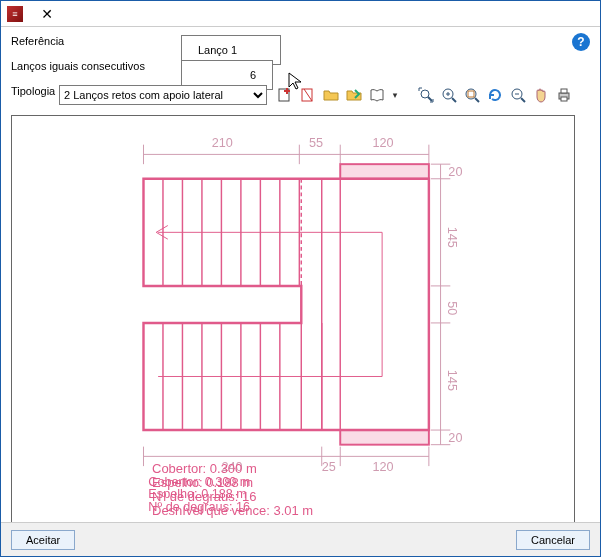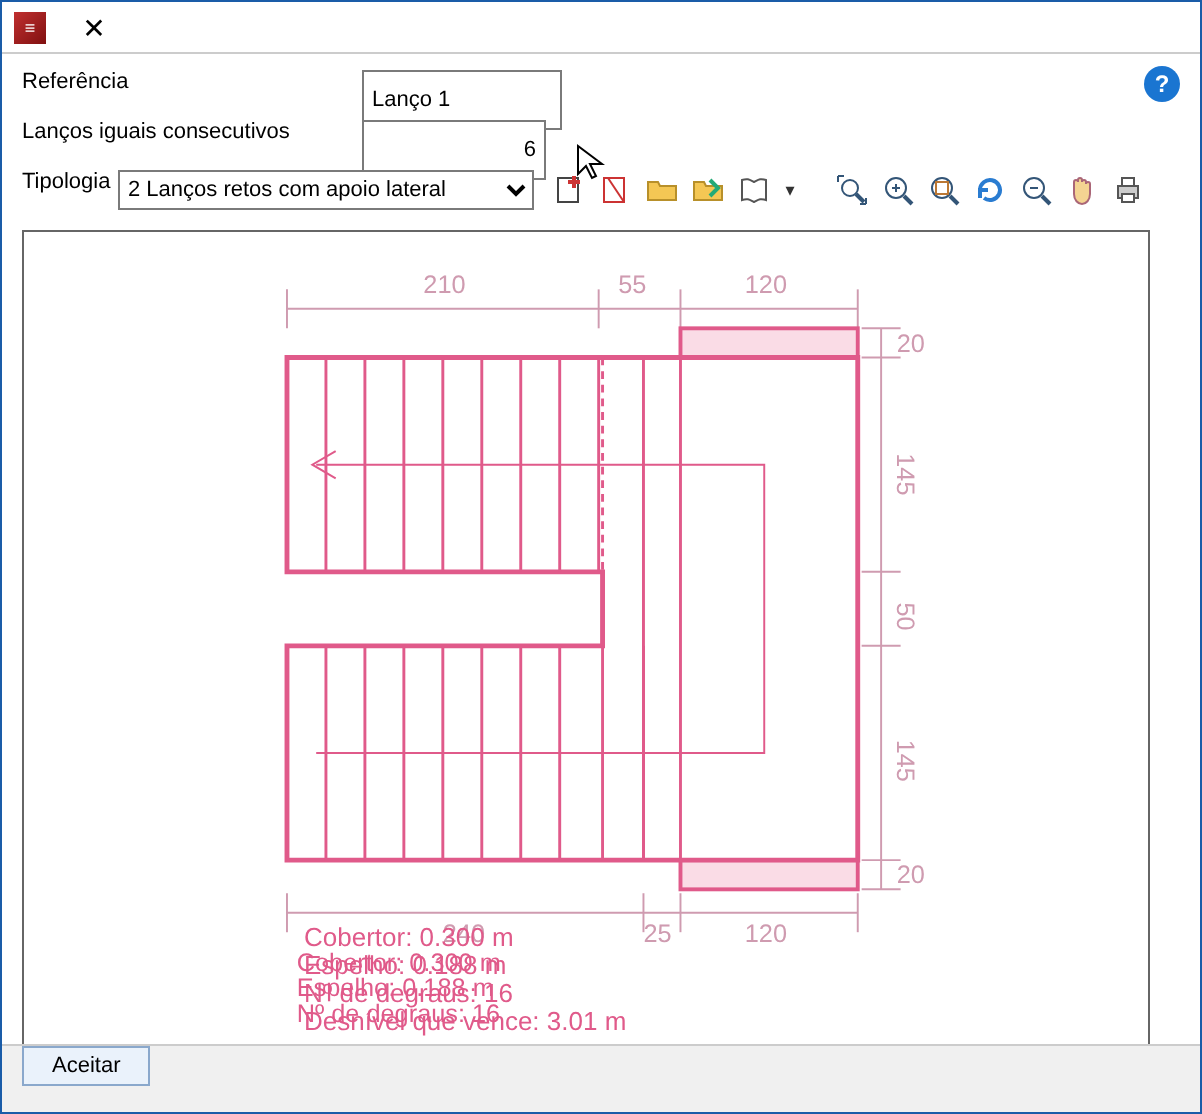--- a/index.html
+++ b/index.html
@@ -57,21 +57,21 @@
     height: 22px;
     margin-bottom: 3px;
   }
   .form-row label {
     width: 170px;
     color: #000;
   }
   .form-row input[type=text] {
     height: 30px;
     border: 1px solid #7a7a7a;
-    padding: 1px 4px;
+    padding: 1px 16px;
     font: inherit;
   }
   .ref-input { width: 100px; }
   .num-input { width: 92px; text-align: right; }
 
   .tool-row {
     display: flex;
     align-items: flex-start;
     height: 24px;
     margin-top: 2px;
@@ -114,21 +114,21 @@
   .info-text { font-size: 13px; fill:#e05a8a; font-family: inherit; }
   .stair-stroke { stroke:#e05a8a; stroke-width:1.5; fill:none; }
   .stair-fill { fill:#fadce6; stroke:#e05a8a; stroke-width:2; }
   .landing-line { stroke:#444; stroke-width:1; fill:none; }
   .dim-line { stroke:#cf9bb0; stroke-width:1; }
   .dash { stroke-dasharray:4 3; }
 
   .button-bar {
     height: 34px;
     display:flex;
-    align-items:flex-start;
+    align-items:center;
     justify-content:space-between;
     padding: 0 10px;
     background:#f0f0f0;
     border-top:1px solid #ccc;
     position:absolute;
     bottom:0; left:0; right:0;
   }
   .btn {
     border:1px solid #8aa8cc;
     background:#eaf2fb;
@@ -342,13 +342,14 @@
     </div>
   </div>
 </div>
 
 <svg class="cursor-overlay" width="20" height="20">
   <path d="M2 2 L2 16 L6 12 L9 18 L11 17 L8 11 L14 11 Z" fill="#fff" stroke="#000"></path>
 </svg>
 
 <div class="button-bar">
   <button class="btn">Aceitar</button>
+  <button class="btn">Cancelar</button>
 </div>
 
 </body></html>

